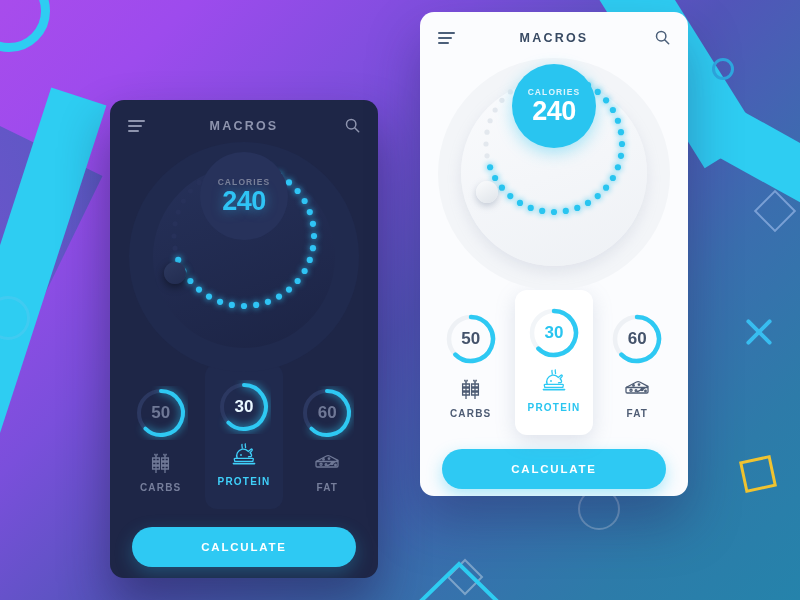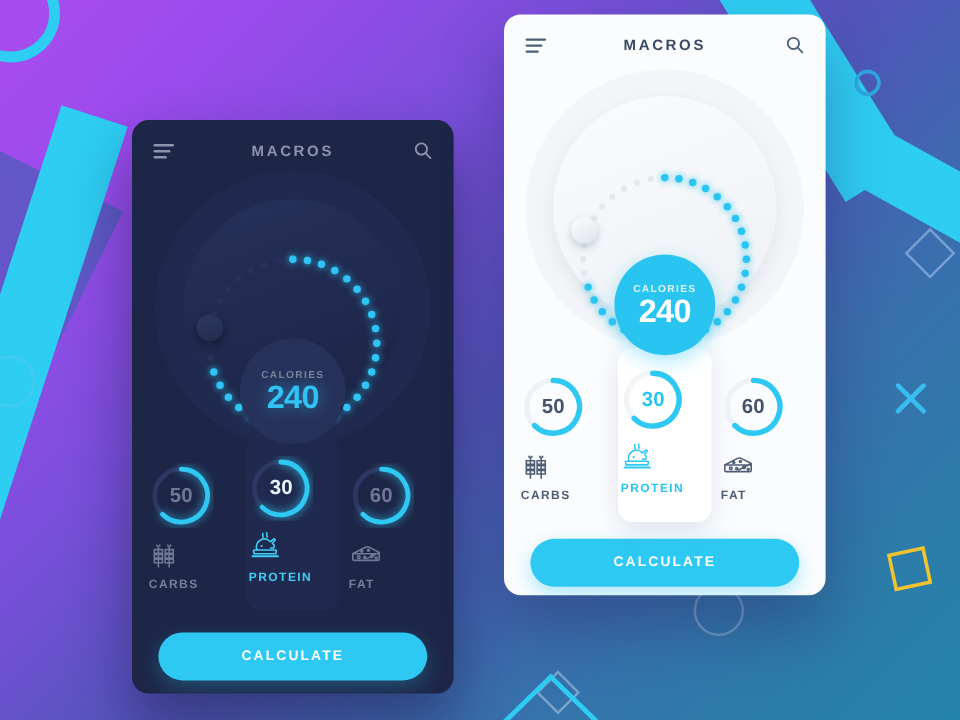--- a/index.html
+++ b/index.html
@@ -151,21 +151,21 @@
   .ico-burger i:nth-child(3) { width: 11px; }
   .phone-dark .ico-burger i { background: #8e94ae; }
   .phone-light .ico-burger i { background: #4b5f79; }
 
   .ico-search { position: absolute; right: 18px; top: 18px; z-index: 2; cursor: pointer; }
 
   
   .dial-wrap {
     position: relative;
     height: 218px;
-    display: flex; align-items: flex-end; justify-content: center; text-decoration: underline;
+    display: flex; align-items: flex-start; justify-content: center; text-decoration: underline;
   }
   .phone-light .dial-wrap { height: 232px; }
 
   .dial-outer {
     position: absolute;
     border-radius: 50%;
   }
   .phone-light .dial-o1 {
     width: 232px; height: 232px;
     background: #f3f5f8;
@@ -236,21 +236,21 @@
   .macros-row {
     display: flex; justify-content: center;
     gap: 6px;
     padding: 0 12px;
     margin-top: 4px;
   }
   .macro-card {
     width: 78px;
     padding: 12px 2px 14px;
     border-radius: 12px;
-    display: flex; flex-direction: column; align-items: flex-start;
+    display: flex; flex-direction: column; align-items: center;
     cursor: pointer;
   }
   .phone-light .macro-card.selected {
     background: #ffffff;
     box-shadow: 0 6px 20px rgba(120,135,170,.22);
     padding-top: 16px; padding-bottom: 22px;
     margin-top: -10px;
   }
   .phone-dark .macro-card.selected {
     background: #202a4e;

